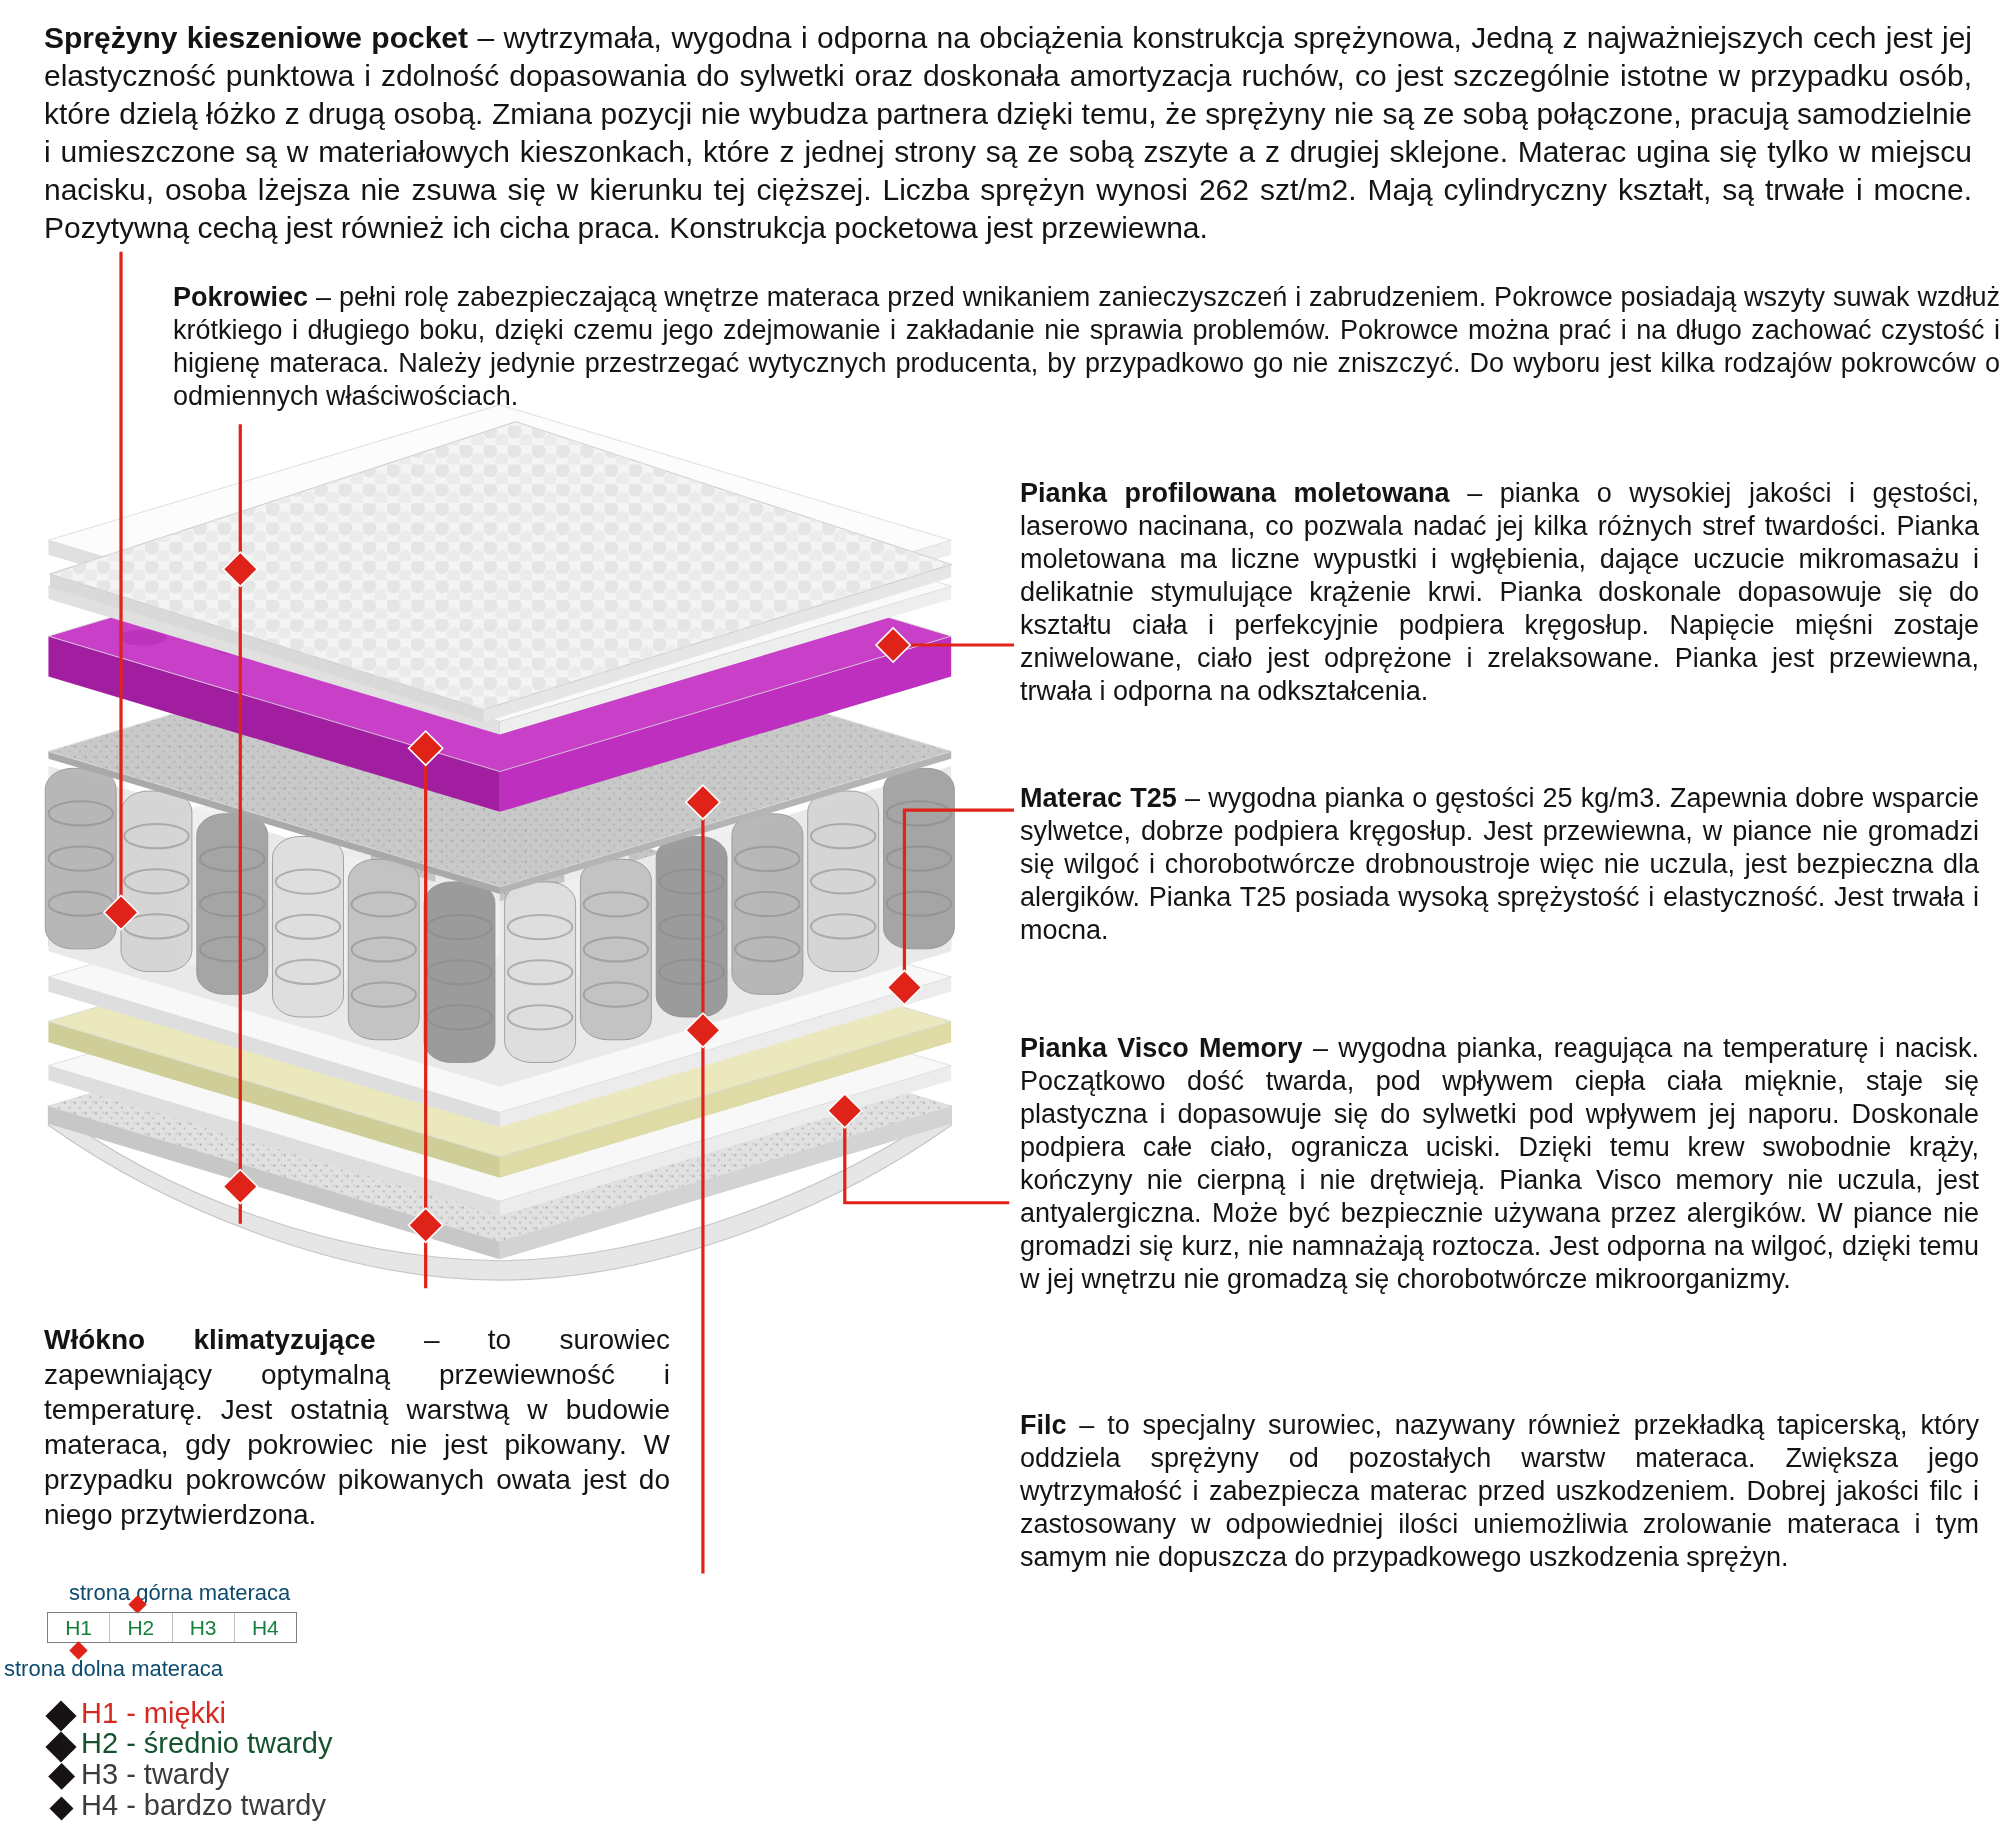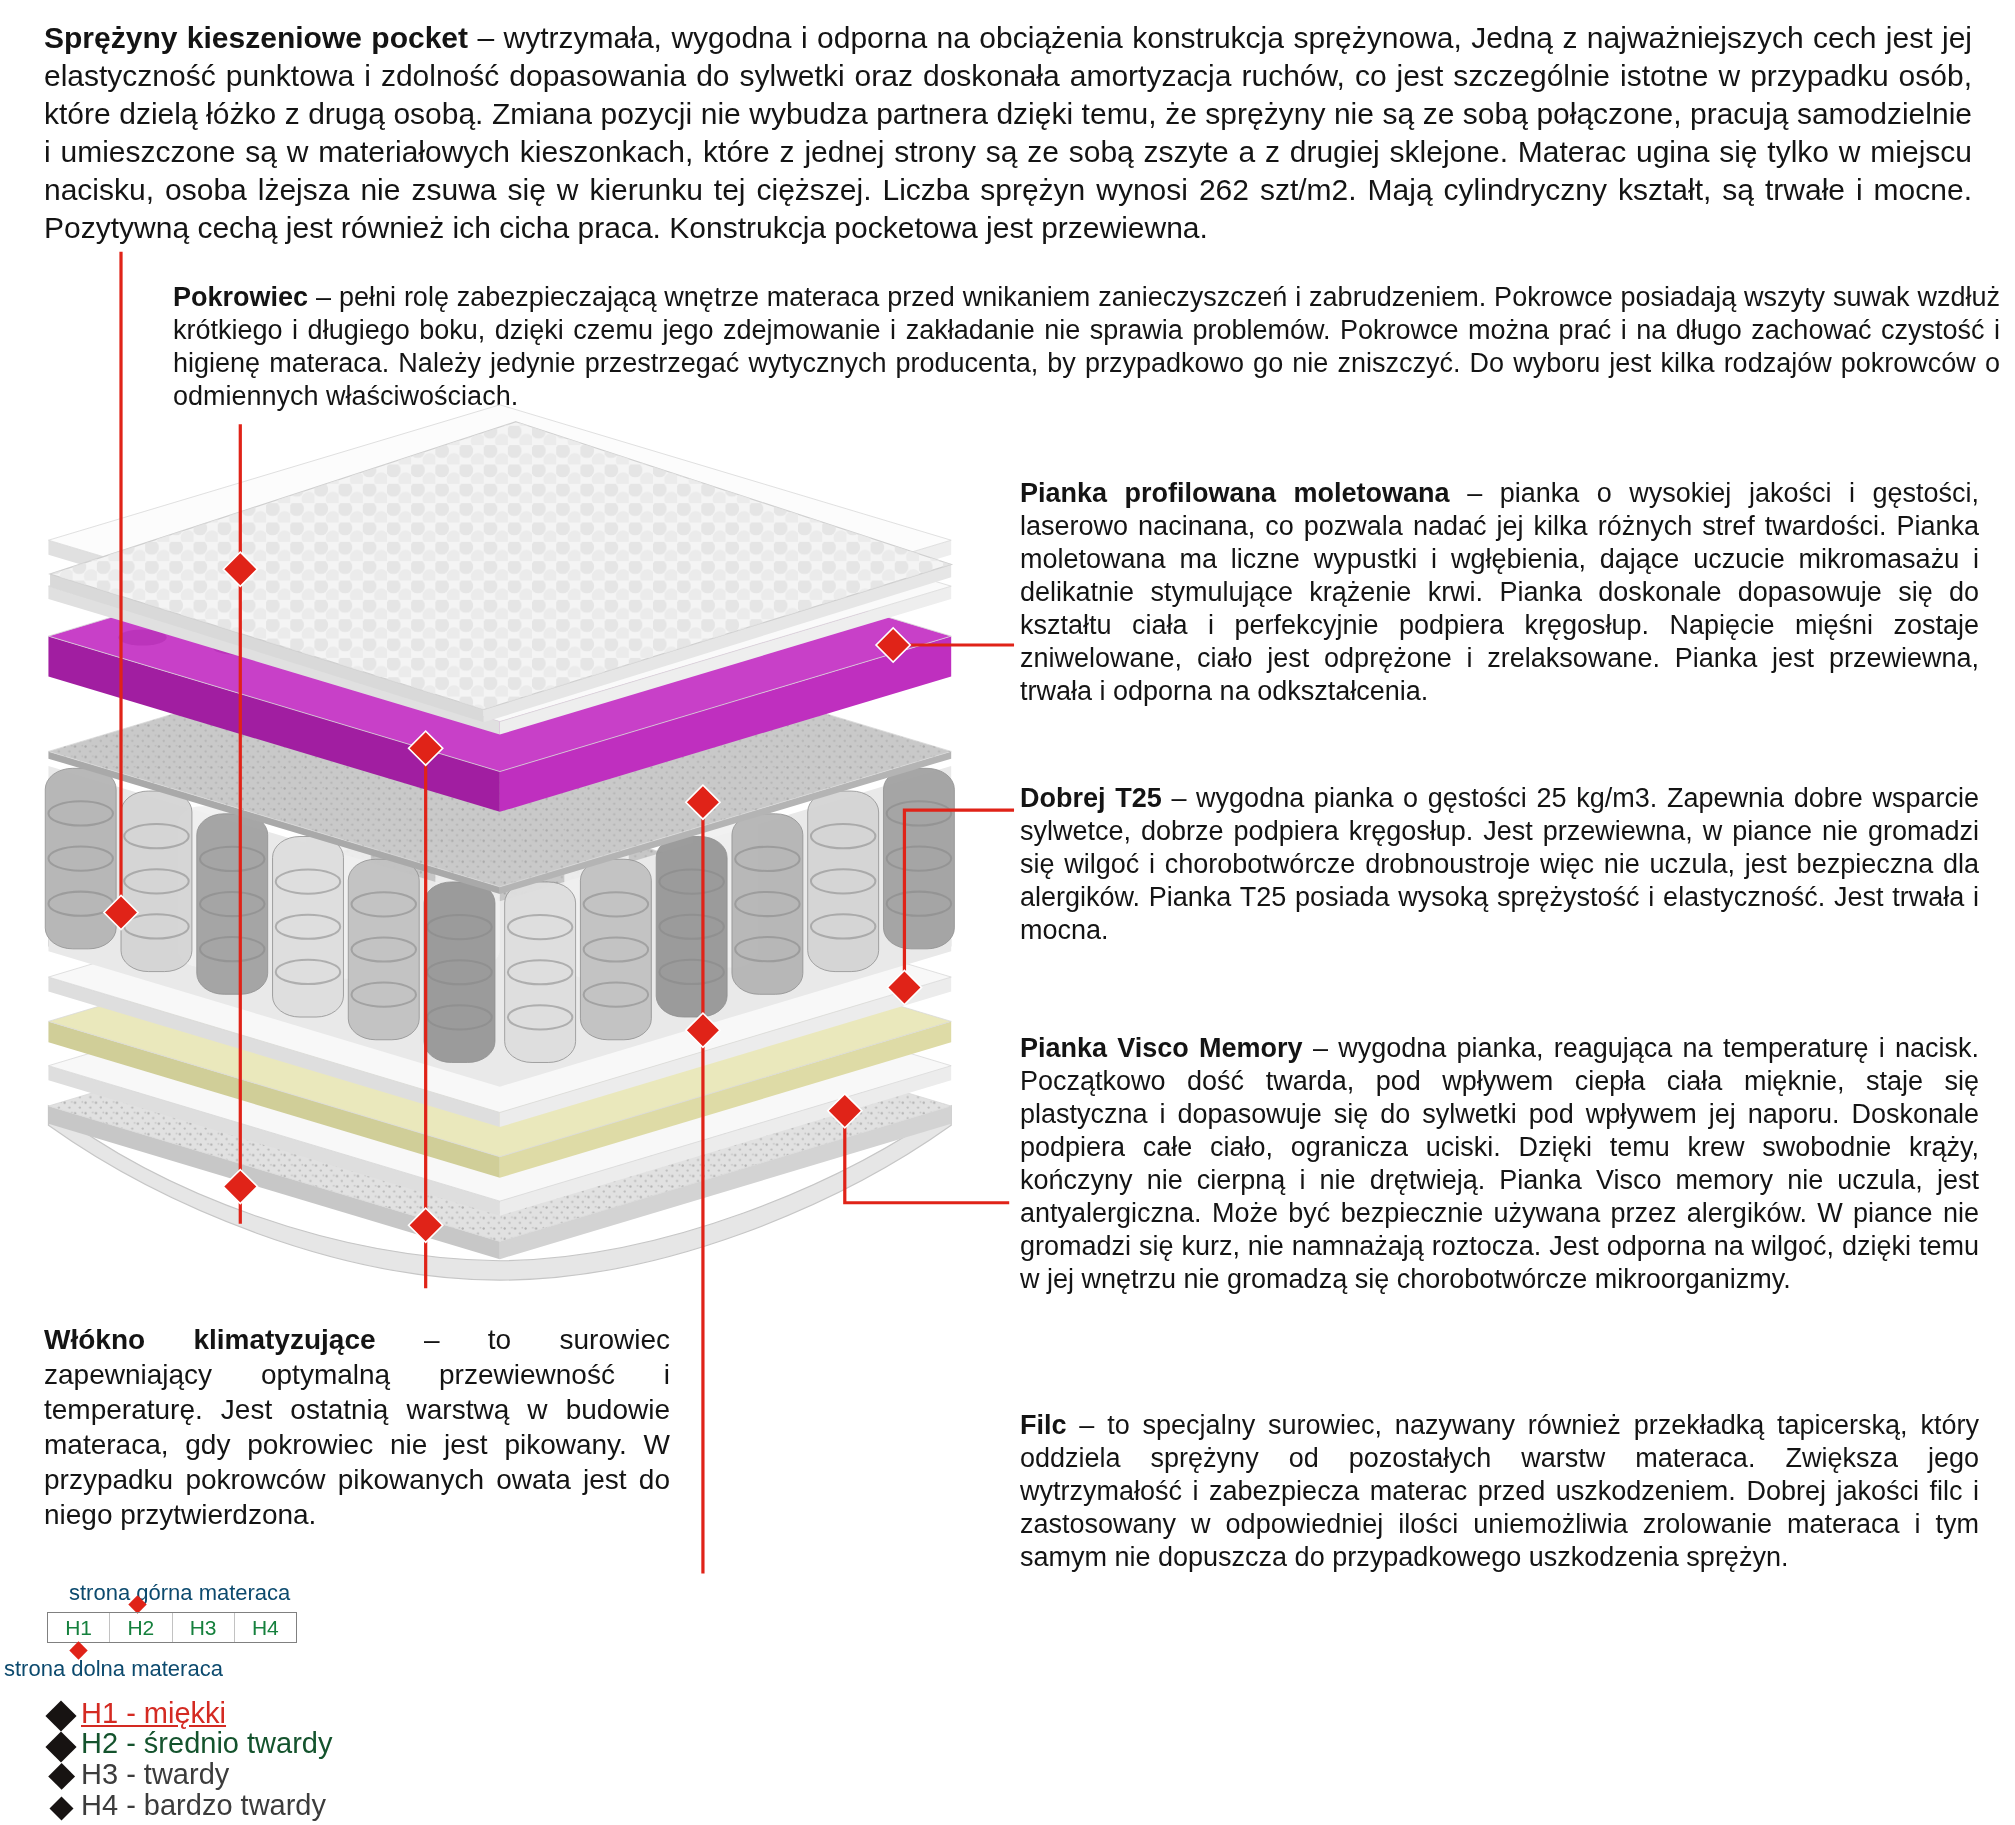--- a/index.html
+++ b/index.html
@@ -41,21 +41,21 @@
     <b>Pokrowiec</b>
     <span>– pełni rolę zabezpieczającą wnętrze materaca przed wnikaniem zanieczyszczeń i zabrudzeniem. Pokrowce posiadają wszyty suwak wzdłuż krótkiego i długiego boku, dzięki czemu jego zdejmowanie i zakładanie nie sprawia problemów. Pokrowce można prać i na długo zachować czystość i higienę materaca. Należy jedynie przestrzegać wytycznych producenta, by przypadkowo go nie zniszczyć. Do wyboru jest kilka rodzajów pokrowców o odmiennych właściwościach.</span>
   </div>
 
   <div class="para p-right p-prof">
     <b>Pianka profilowana moletowana</b>
     <span>– pianka o wysokiej jakości i gęstości, laserowo nacinana, co pozwala nadać jej kilka różnych stref twardości. Pianka moletowana ma liczne wypustki i wgłębienia, dające uczucie mikromasażu i delikatnie stymulujące krążenie krwi. Pianka doskonale dopasowuje się do kształtu ciała i perfekcyjnie podpiera kręgosłup. Napięcie mięśni zostaje zniwelowane, ciało jest odprężone i zrelaksowane. Pianka jest przewiewna, trwała i odporna na odkształcenia.</span>
   </div>
 
   <div class="para p-right p-t25">
-    <b>Dobrej T25</b>
+    <b>Materac T25</b>
     <span>– wygodna pianka o gęstości 25 kg/m3. Zapewnia dobre wsparcie sylwetce, dobrze podpiera kręgosłup. Jest przewiewna, w piance nie gromadzi się wilgoć i chorobotwórcze drobnoustroje więc nie uczula, jest bezpieczna dla alergików. Pianka T25 posiada wysoką sprężystość i elastyczność. Jest trwała i mocna.</span>
   </div>
 
   <div class="para p-right p-visco">
     <b>Pianka Visco Memory</b>
     <span>– wygodna pianka, reagująca na temperaturę i nacisk. Początkowo dość twarda, pod wpływem ciepła ciała mięknie, staje się plastyczna i dopasowuje się do sylwetki pod wpływem jej naporu. Doskonale podpiera całe ciało, ogranicza uciski. Dzięki temu krew swobodnie krąży, kończyny nie cierpną i nie drętwieją. Pianka Visco memory nie uczula, jest antyalergiczna. Może być bezpiecznie używana przez alergików. W piance nie gromadzi się kurz, nie namnażają roztocza. Jest odporna na wilgoć, dzięki temu w jej wnętrzu nie gromadzą się chorobotwórcze mikroorganizmy.</span>
   </div>
 
   <div class="para p-wlokno">
     <b>Włókno klimatyzujące</b>
@@ -74,21 +74,21 @@
     <div class="hx-cell">H1</div>
     <div class="hx-cell">H2</div>
     <div class="hx-cell">H3</div>
     <div class="hx-cell">H4</div>
   </div>
 
   <div class="dia dia-red" style="left:72px;top:1644px;width:13px;height:13px;"></div>
   <div class="small-label" style="left:4px;top:1656px;">strona dolna materaca</div>
 
   <div class="dia dia-black" style="left:50px;top:1705px;width:22px;height:22px;"></div>
-  <div class="legend-item" style="left: 81px; top: 1697px; color: rgb(212, 42, 34); text-decoration: underline;">H1 - miękki</div>
+  <div class="legend-item" style="left: 81px; top: 1697px; color: rgb(212, 42, 34);">H1 - miękki</div>
 
   <div class="dia dia-black" style="left:50px;top:1736px;width:22px;height:22px;"></div>
   <div class="legend-item" style="left: 81px; top: 1727px; color: #14532d;">H2 - średnio twardy</div>
 
   <div class="dia dia-black" style="left:52px;top:1767px;width:19.3px;height:19.3px;"></div>
   <div class="legend-item" style="left: 81px; top: 1758px; color: rgb(60, 60, 60);">H3 - twardy</div>
 
   <div class="dia dia-black" style="left:53px;top:1800px;width:17px;height:17px;"></div>
   <div class="legend-item" style="left: 81px; top: 1789px; color: rgb(60, 60, 60);">H4 - bardzo twardy</div>
 

